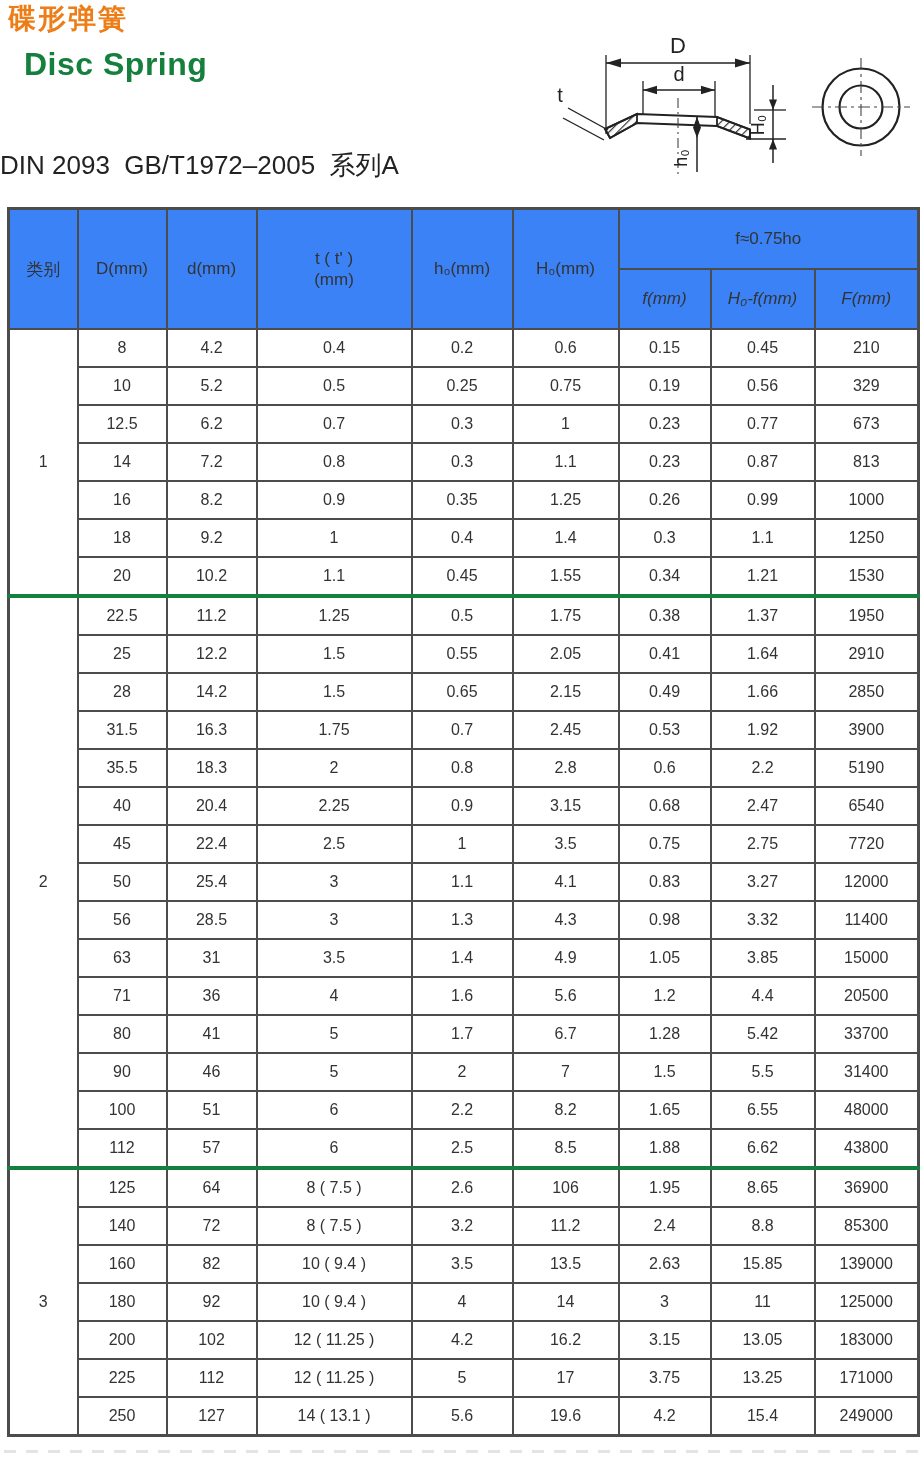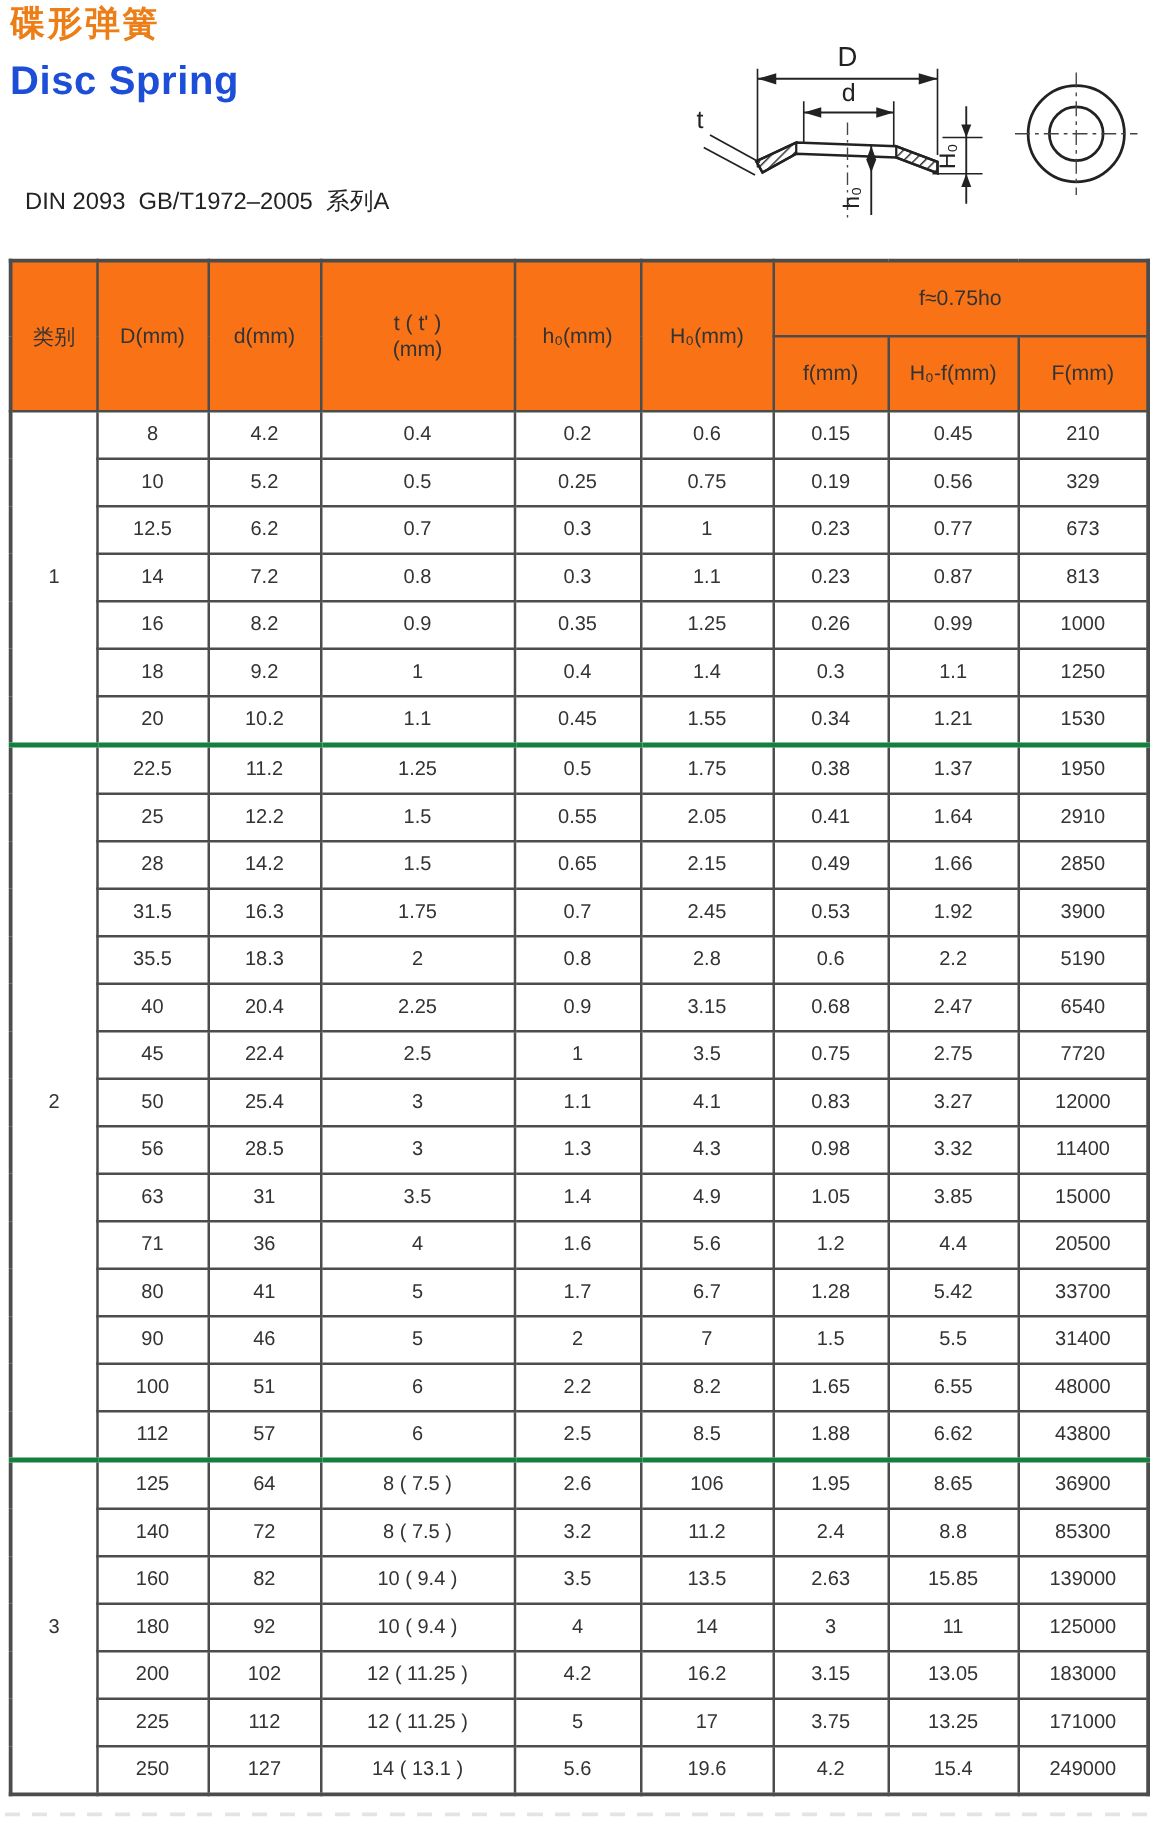--- a/index.html
+++ b/index.html
@@ -5,43 +5,43 @@
   html,body { margin:0; padding:0; }
   body {
     width:922px; height:1460px; background:#ffffff; position:relative;
     font-family:"Liberation Sans", sans-serif; color:#333;
   }
   .title-zh {
     position:absolute; left:8px; top:0px;
     font-size:28px; font-weight:bold; color:#ed7e17; letter-spacing:2px;text-align:right;
   }
   .title-en {
-    position:absolute; left:8px; top:46px;
-    font-size:32px; font-weight:bold; color:#1d4ed8; letter-spacing:0.5px;
+    position:absolute; left:24px; top:46px;
+    font-size:32px; font-weight:bold; color:#15803d; letter-spacing:0.5px;
   }
   .standard-line {
-    position:absolute; left:20px; top:148px;
-    font-size:19px; color:#222; white-space:pre;
+    position:absolute; left:0; top:148px;
+    font-size:26px; color:#222; white-space:pre;
   }
   .diagram {
     position:absolute; left:540px; top:22px; width:382px; height:176px;
   }
   .diagram text { font-family:"Liberation Sans", sans-serif; fill:#222; }
 
   table.spec {
     position:absolute; left:7px; top:207px; width:913px;
     border-collapse:collapse; table-layout:fixed;
     border:3px solid #4c4c4c;
   }
   .spec th, .spec td {
     border:2px solid #4c4c4c; text-align:center; vertical-align:middle;
     padding:0; font-weight:normal; color:#333;
   }
-  .spec thead th { background:#f97316; font-size:17px; height:58px; }
-  .spec thead tr.subrow th { height:58px; }
+  .spec thead th { background:#3b82f6; font-size:17px; height:58px; }
+  .spec thead tr.subrow th { height:58px;font-style:italic; }
   .spec tbody td { height:36px; font-size:16px; background:#fff; }
   .pre-line { white-space:pre-line; line-height:1.25; }
   tr.group-start td { border-top:4px solid #15803d; }
   .scan-artifact {
     position:absolute; left:4px; top:1450px; width:914px; height:3px;
     background:repeating-linear-gradient(90deg,#c9c9c9 0 12px, transparent 12px 22px);
     opacity:0.5;
   }
 </style>
 </head>

